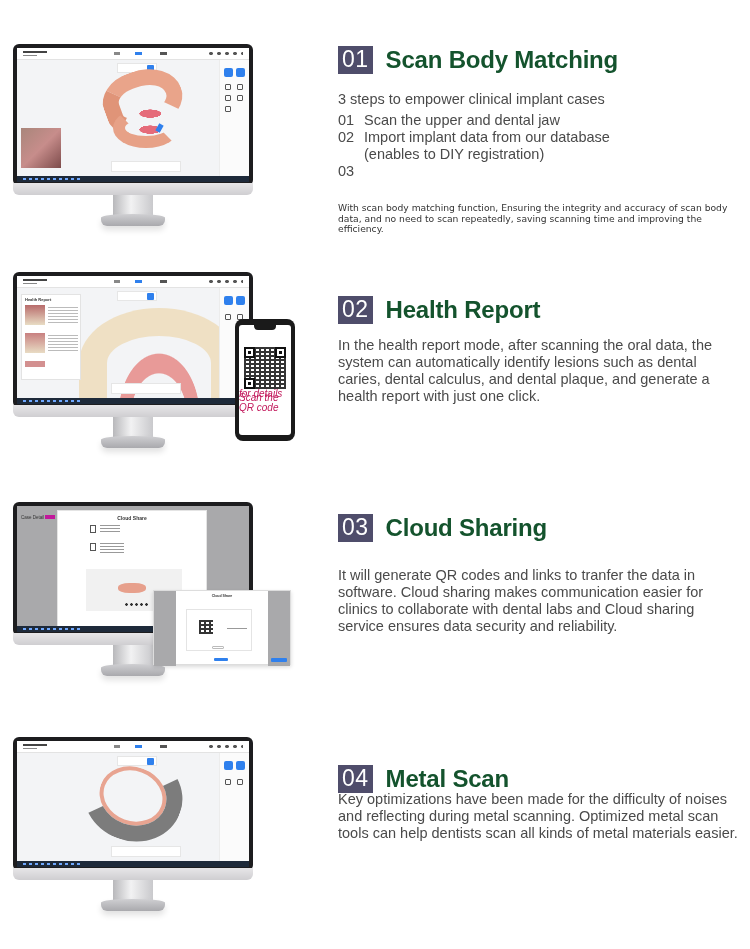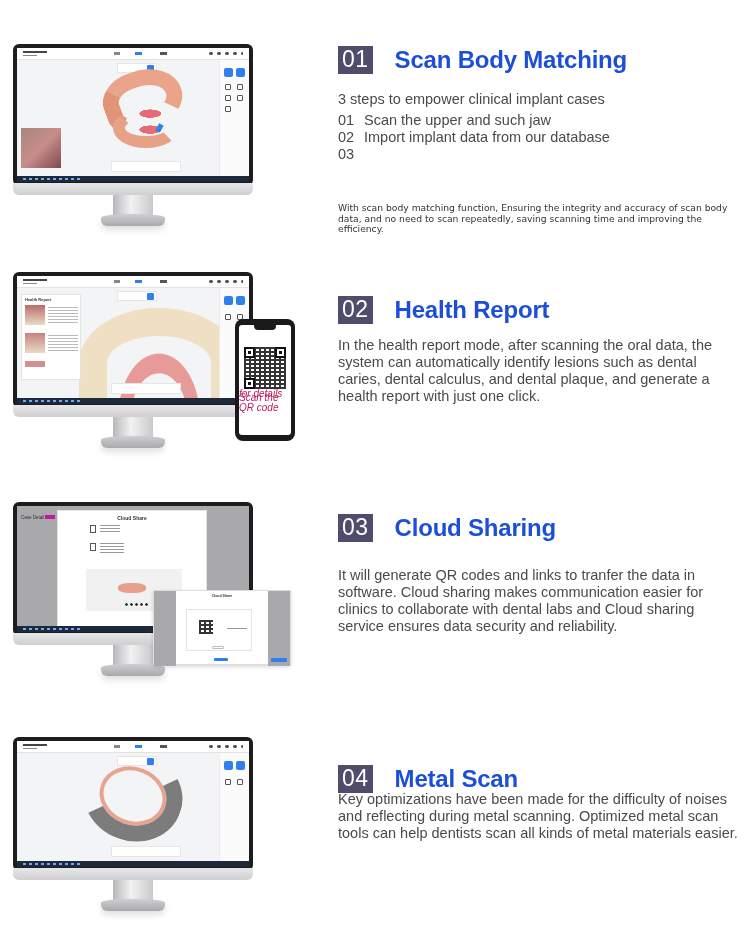--- a/index.html
+++ b/index.html
@@ -42,21 +42,21 @@
   .view-tabs { position: absolute; top: 15px; height: 10px; width: 40px; background: #fff; border: 1px solid #e6e6e6; }
   .view-tabs::after { content:""; position:absolute; right:2px; top:1px; width:7px; height:7px; background:#2f80ed; border-radius:1px; }
   .bottom-bar { position: absolute; bottom: 10px; height: 11px; width: 70px; background: #fff; border: 1px solid #e6e6e6; }
 
   
   .title-row { position: absolute; left: 338px; display: flex; align-items: center; }
   .num-badge {
     background: #4f4d6b; color: #fff; font-size: 23px; line-height: 27px;
     padding: 0 4px; height: 28px; letter-spacing: 0.5px;
   }
-  .title-text { margin-left: 22px; font-size: 24px; font-weight: bold; color: #1d4ed8; letter-spacing: -0.2px; }
+  .title-text { margin-left: 13px; font-size: 24px; font-weight: bold; color: #14532d; letter-spacing: -0.2px; }
   .body-text { position: absolute; left: 338px; font-size: 14.5px; line-height: 17px; color: #4a4a4a; }
   .small-text { position: absolute; left: 338px; font-family: "DejaVu Sans", sans-serif; font-size: 9.2px; line-height: 10.5px; color: #333; }
   .step-list { position: absolute; left: 338px; font-size: 14.5px; line-height: 17px; color: #4a4a4a; }
   .step-list .row { display: flex; }
   .step-list .n { width: 26px; }
 
   
   .phone { position: absolute; background: #1a1a1a; border-radius: 8px; }
   .phone-screen { position: absolute; left: 4px; top: 6px; right: 4px; bottom: 6px; background: #fff; border-radius: 3px; }
   .notch { position: absolute; left: 50%; top: 0; width: 22px; height: 5px; background: #1a1a1a; transform: translateX(-50%); border-radius: 0 0 4px 4px; }
@@ -115,25 +115,29 @@
 </div>
 
 <div class="title-row" style="top:46px;">
   <span class="num-badge">01</span>
   <span class="title-text">Scan Body Matching</span>
 </div>
 <div class="body-text" style="top:91px;">3 steps to empower clinical implant cases</div>
 <div class="step-list" style="top:112px;">
   <div class="row">
       <span class="n">01</span>
-      <span>Scan the upper and such jaw</span>
+      <span>Scan the upper and dental jaw</span>
     </div>
   <div class="row">
       <span class="n">02</span>
       <span>Import implant data from our database</span>
+    </div>
+  <div class="row">
+      <span class="n"></span>
+      <span>(enables to DIY registration)</span>
     </div>
   <div class="row">
       <span class="n">03</span>
     </div>
 </div>
 <div class="small-text" style="top:203px;width:405px;">With scan body matching function, Ensuring the integrity and accuracy of scan body data, and no need to scan repeatedly, saving scanning time and improving the efficiency.</div>
 
 <div class="monitor" style="left:13px;top:272px;width:240px;height:185px;">
   <div class="bezel" style="left:0;top:0;width:240px;height:136px;">
     <div class="screen">

